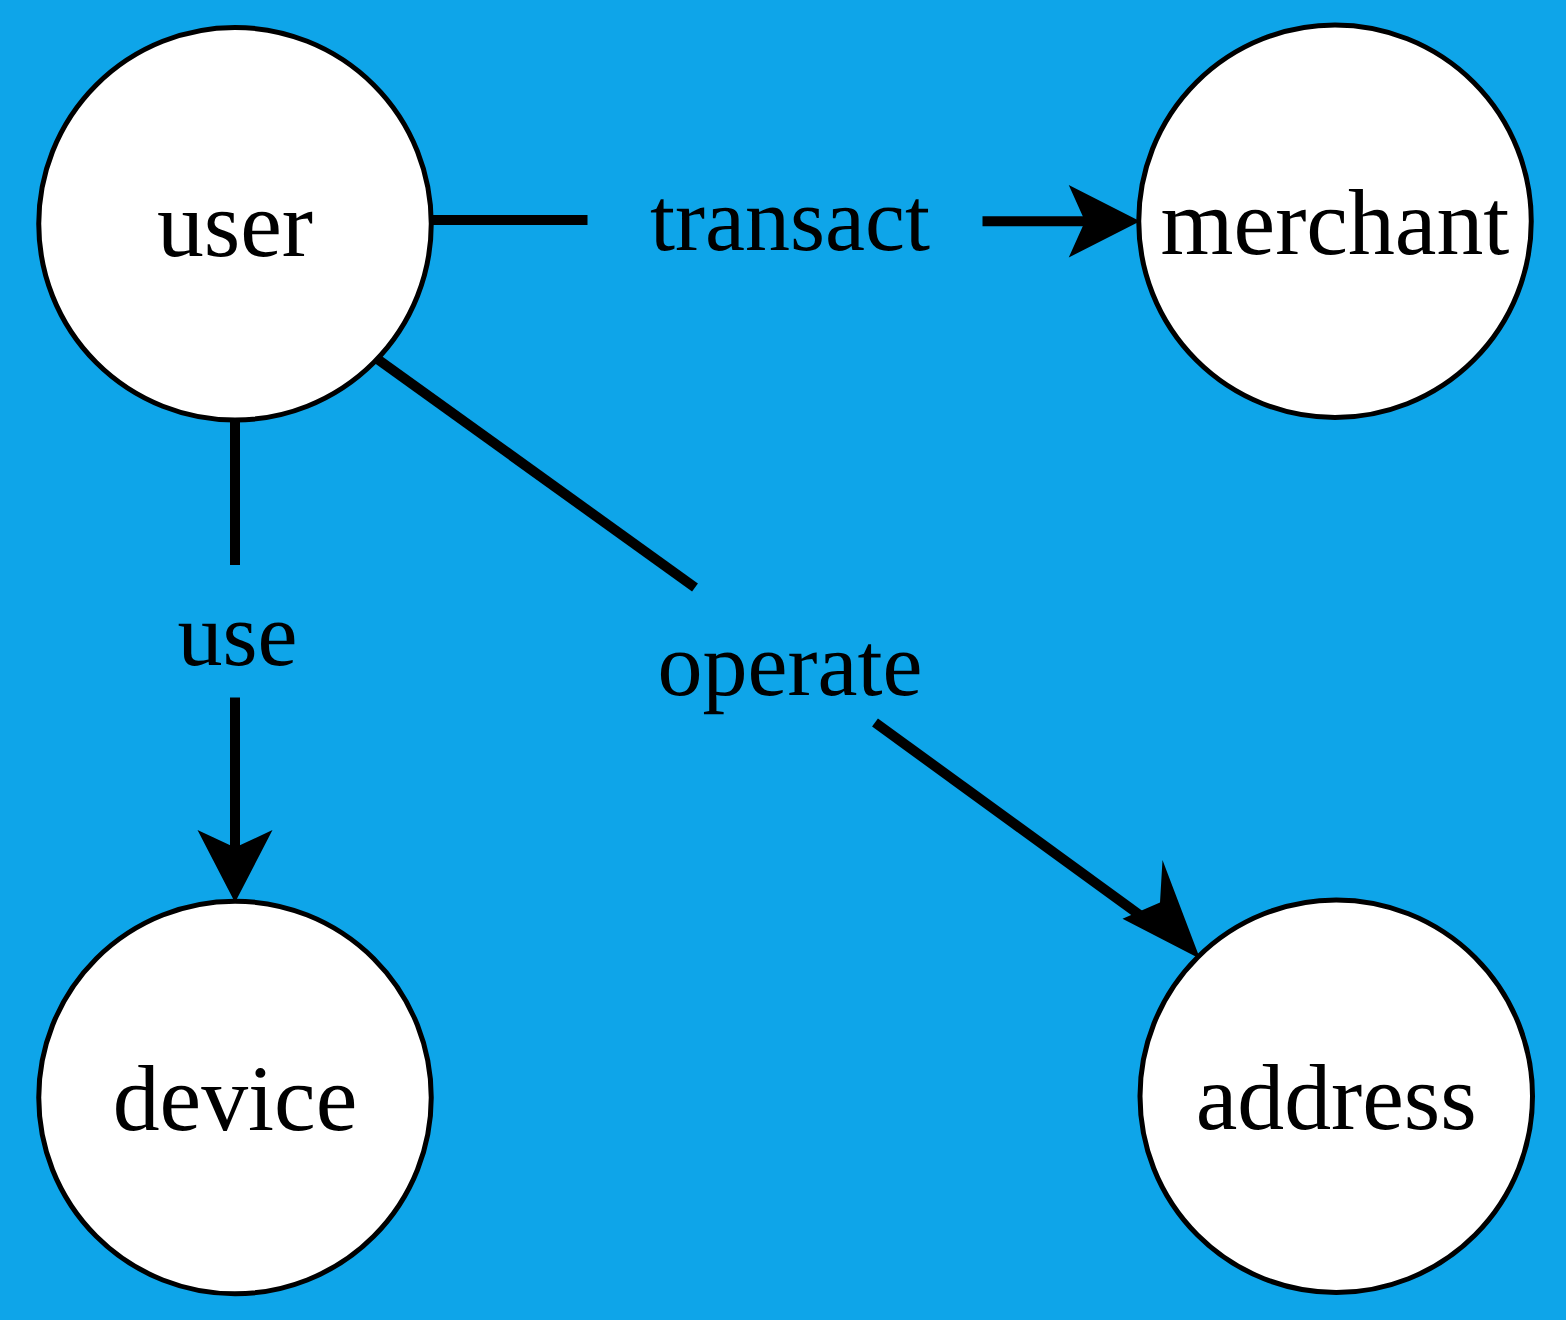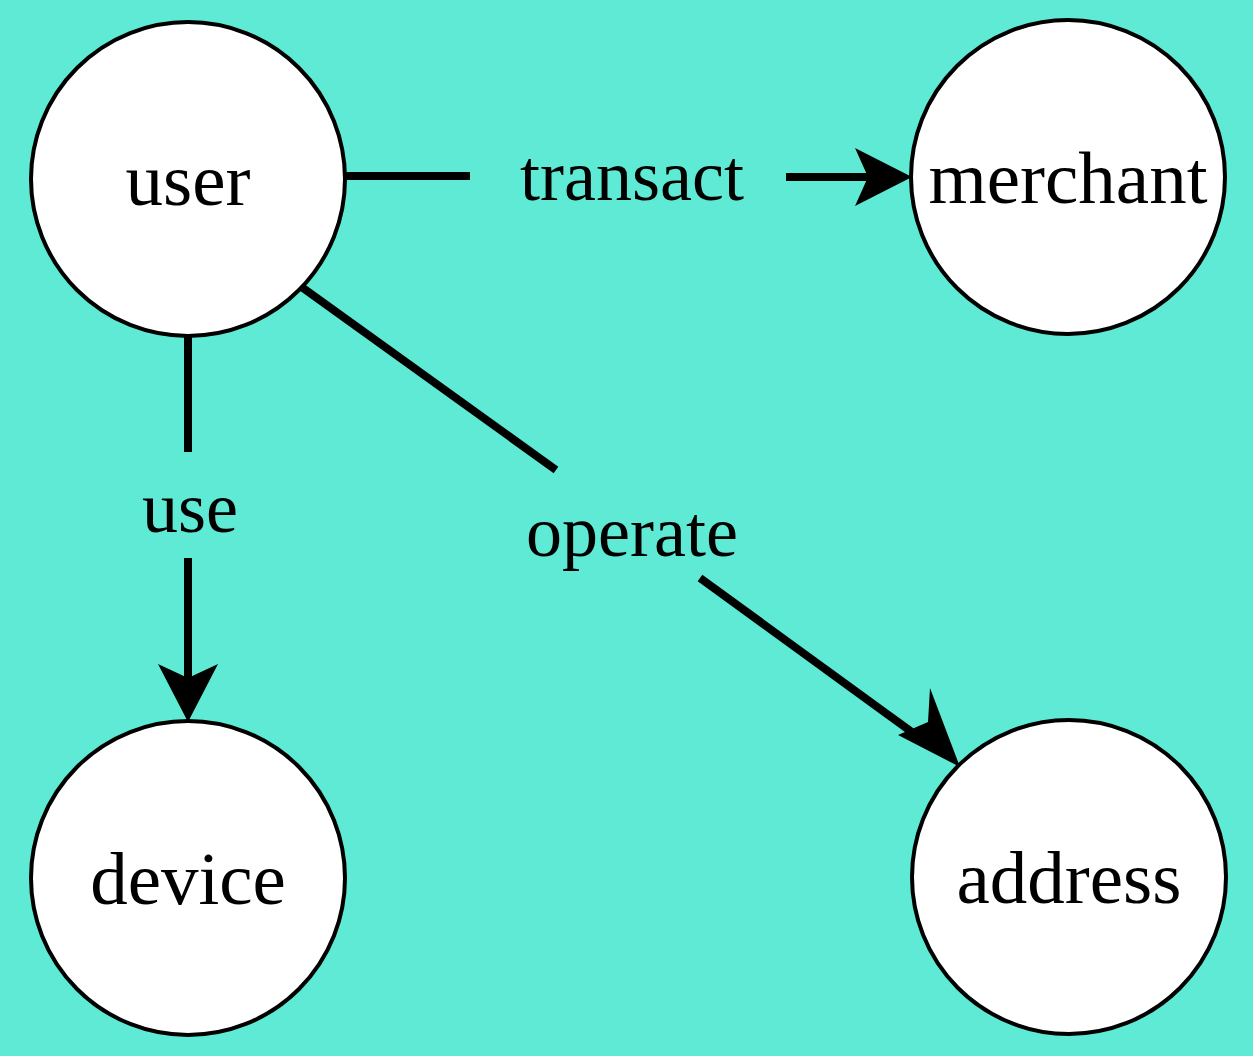--- a/index.html
+++ b/index.html
@@ -11,21 +11,21 @@
   body {
     width: 1253px;
     height: 1056px;
     overflow: hidden;
     font-family: "Liberation Serif", "DejaVu Serif", serif;
   }
   #graph-root {
     position: relative;
     width: 1253px;
     height: 1056px;
-    background: #5eead4;
+    background: #0ea5e9;
   }
   #graph-svg {
     position: absolute;
     top: 0;
     left: 0;
     width: 1253px;
     height: 1056px;
     display: block;
   }
   .node-circle {

